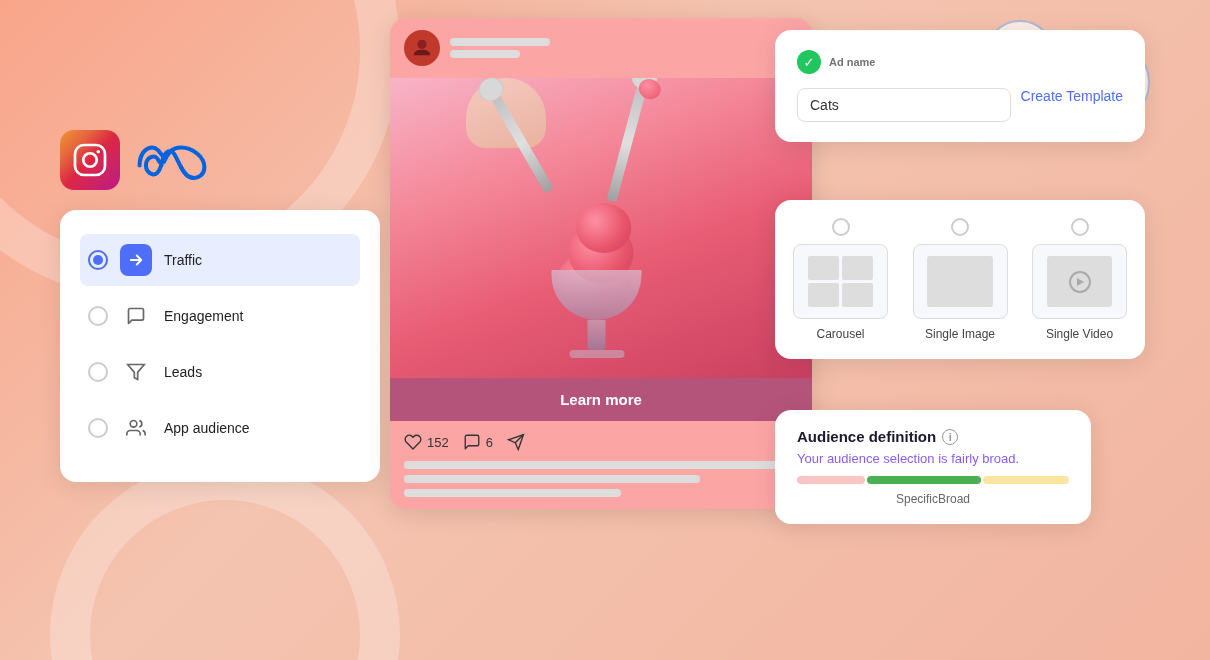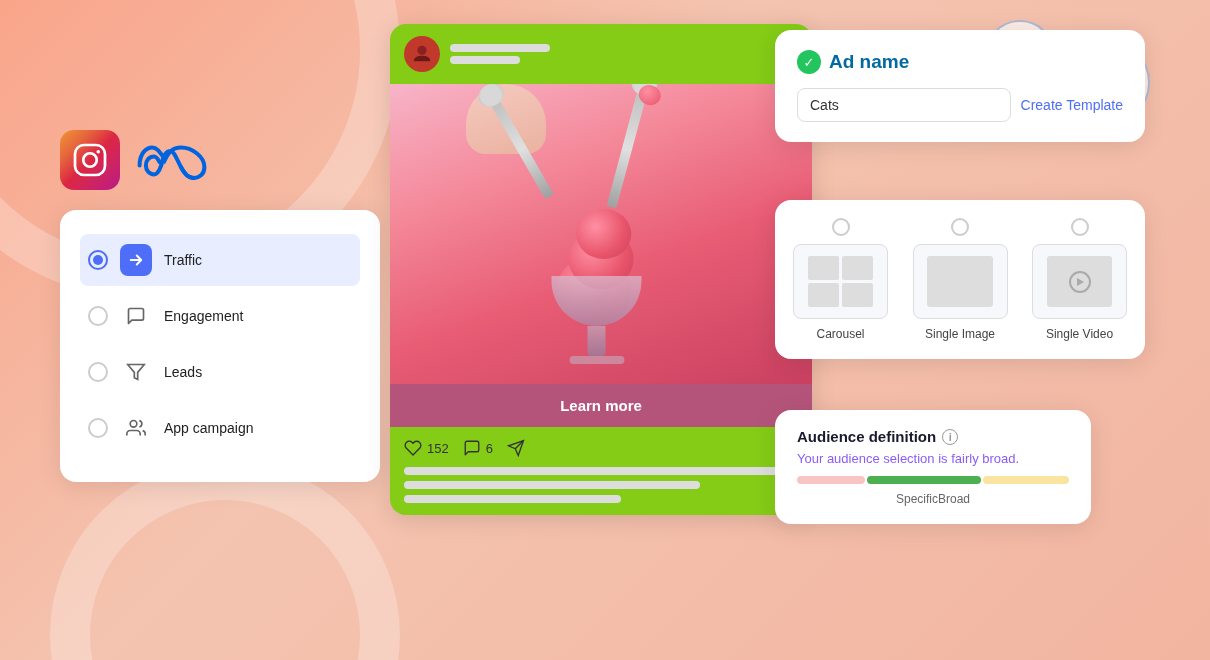--- a/index.html
+++ b/index.html
@@ -143,24 +143,24 @@
     }
     .objective-label {
       font-size: 14px;
       color: #222;
       font-weight: 500;
     }
 
     
     .post-preview {
       position: absolute;
-      top: 24px;
+      top: 18px;
       left: 390px;
       width: 422px;
-      background: #84cc16;
+      background: #fca5a5;
       border-radius: 16px;
       overflow: hidden;
       box-shadow: 0 4px 24px rgba(0,0,0,0.12);
     }
     .post-header {
       display: flex;
       align-items: center;
       gap: 10px;
       padding: 12px 14px;
     }
@@ -329,24 +329,24 @@
       margin-bottom: 14px;
     }
     .check-circle {
       width: 24px; height: 24px;
       border-radius: 50%;
       background: #22c55e;
       display: flex; align-items: center; justify-content: center;
       color: white; font-size: 13px;
     }
     .ad-name-title {
-      font-size: 19px; font-weight: 700; color: #0369a1;
+      font-size: 11px; font-weight: 700; color: #737373;
     }
     .ad-name-row {
-      display: flex; align-items: center; gap: 10px;
+      display: flex; gap: 10px;
     }
     .ad-name-input {
       flex: 1;
       border: 1.5px solid #ddd;
       border-radius: 8px;
       padding: 8px 12px;
       font-size: 14px;
       color: #333;
       outline: none;
     }
@@ -554,21 +554,21 @@
     <div class="objective-item">
       <div class="radio-outer"></div>
       <div class="obj-icon normal">
         <svg width="20" height="20" viewBox="0 0 24 24" fill="none" stroke="#666" stroke-width="2">
           <path d="M17 21v-2a4 4 0 0 0-4-4H5a4 4 0 0 0-4 4v2"></path>
           <circle cx="9" cy="7" r="4"></circle>
           <path d="M23 21v-2a4 4 0 0 0-3-3.87"></path>
           <path d="M16 3.13a4 4 0 0 1 0 7.75"></path>
         </svg>
       </div>
-      <span class="objective-label">App campaign</span>
+      <span class="objective-label">App audience</span>
     </div>
   </div>
 
   <div class="post-preview">
     <div class="post-header">
       <div class="post-avatar">
         <svg width="22" height="22" viewBox="0 0 24 24" fill="none">
           <circle cx="12" cy="8" r="5" fill="#8b2020"></circle>
           <path d="M3 20 Q3 14 12 14 Q21 14 21 20" fill="#6b1818"></path>
         </svg>

